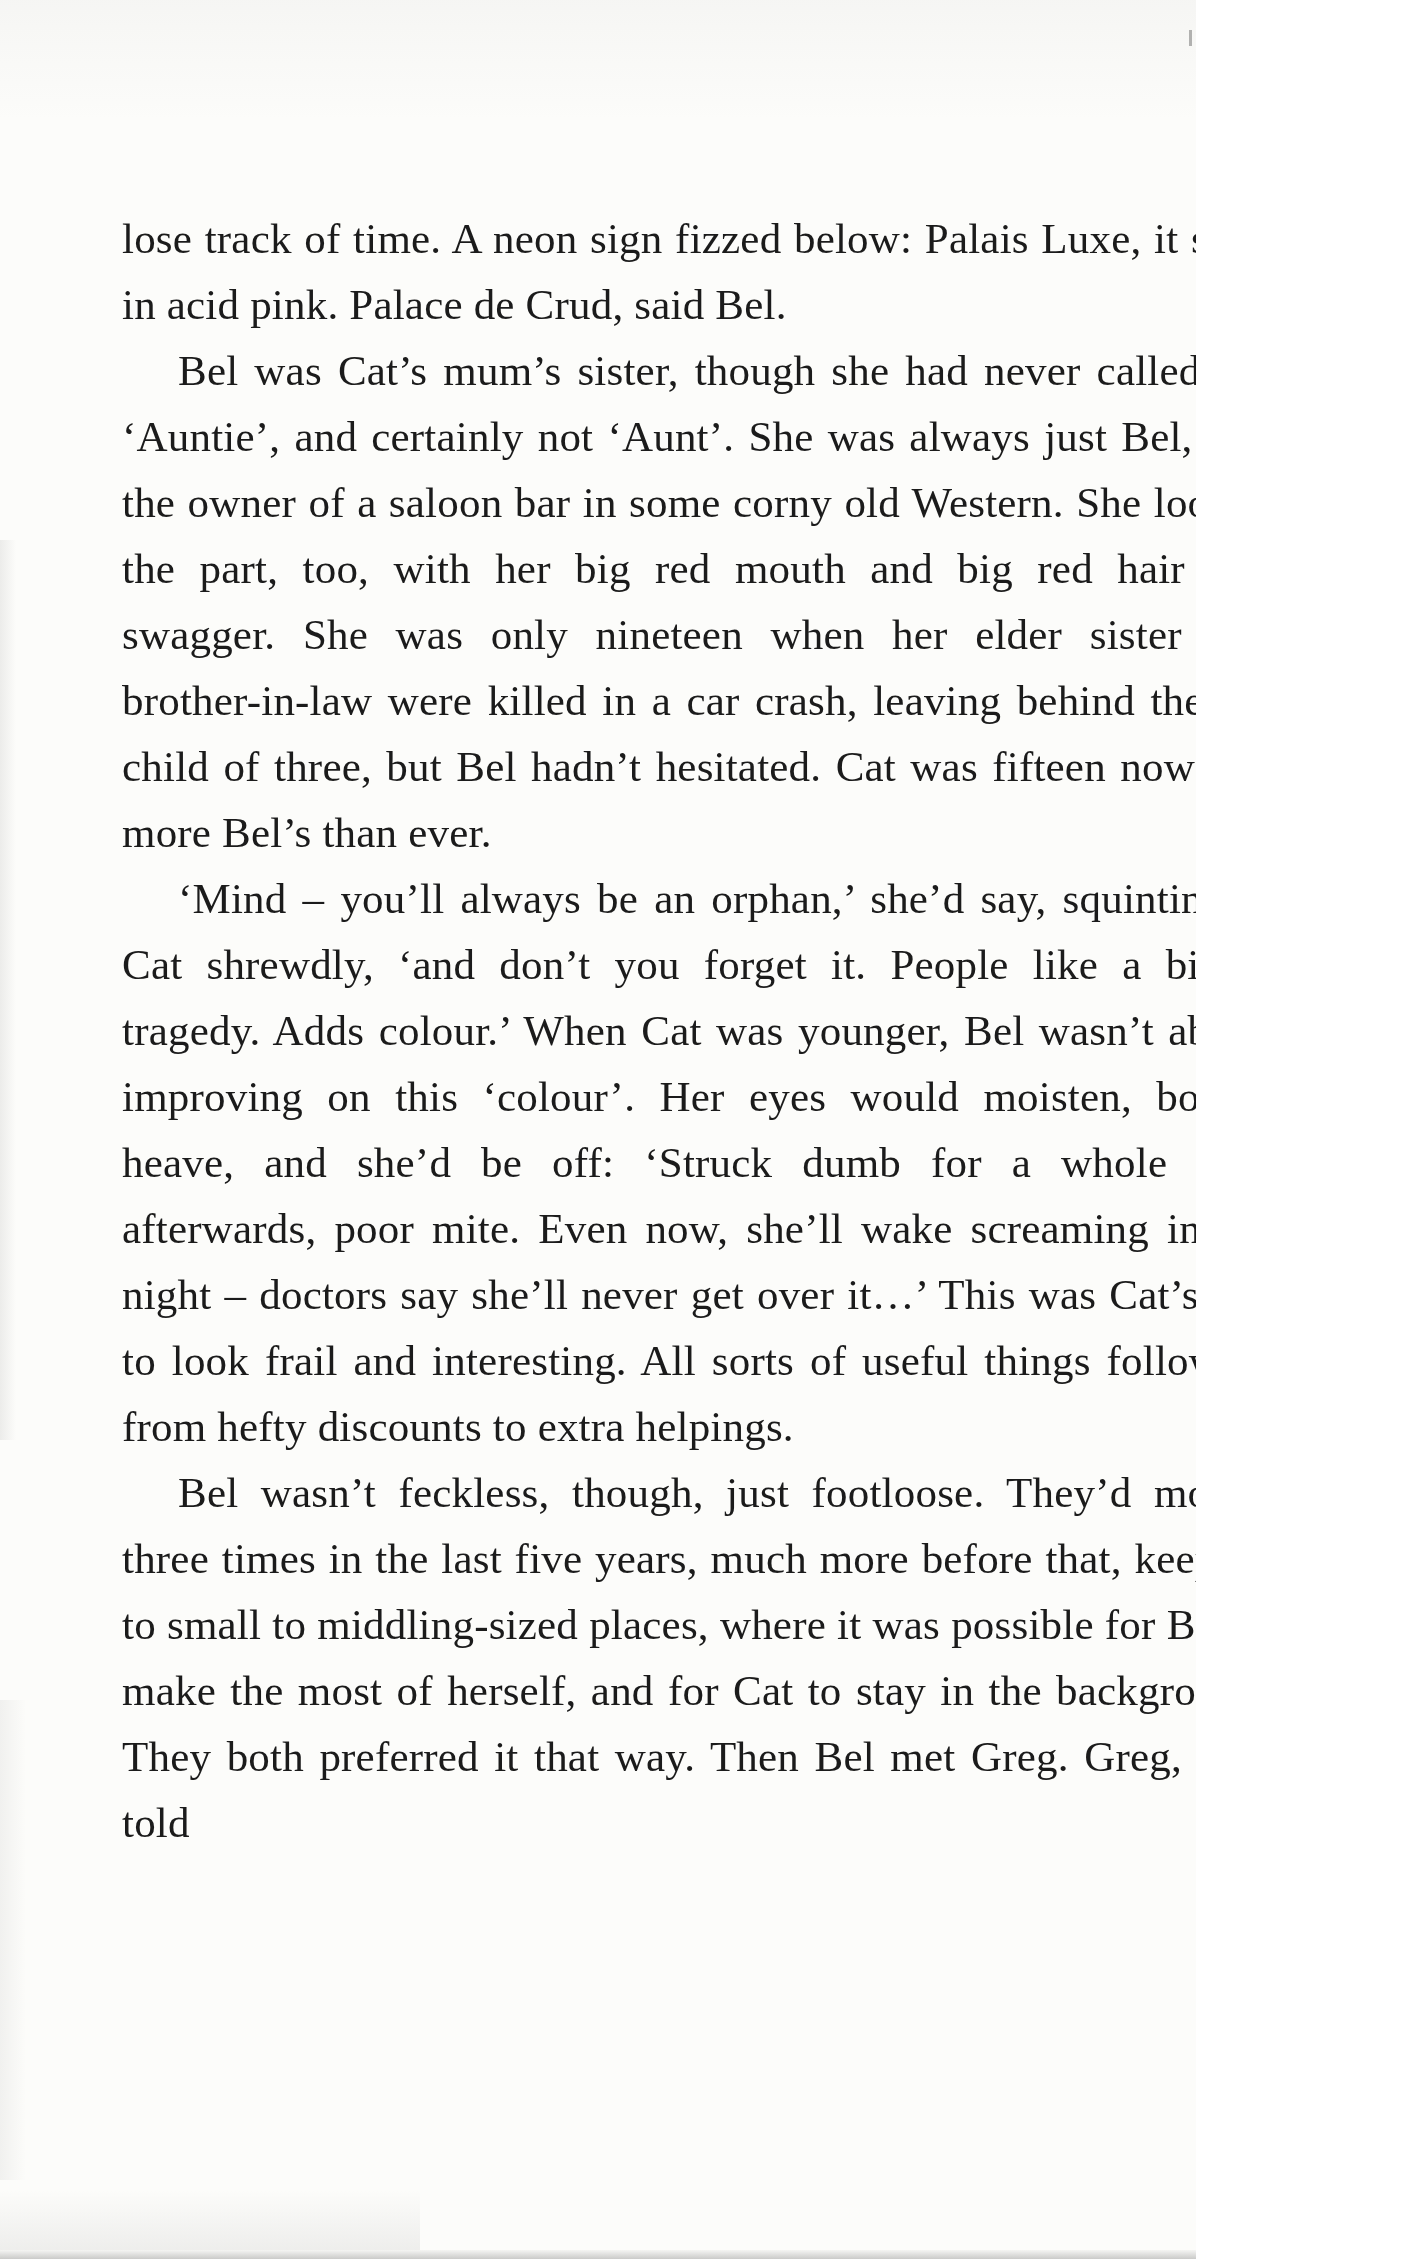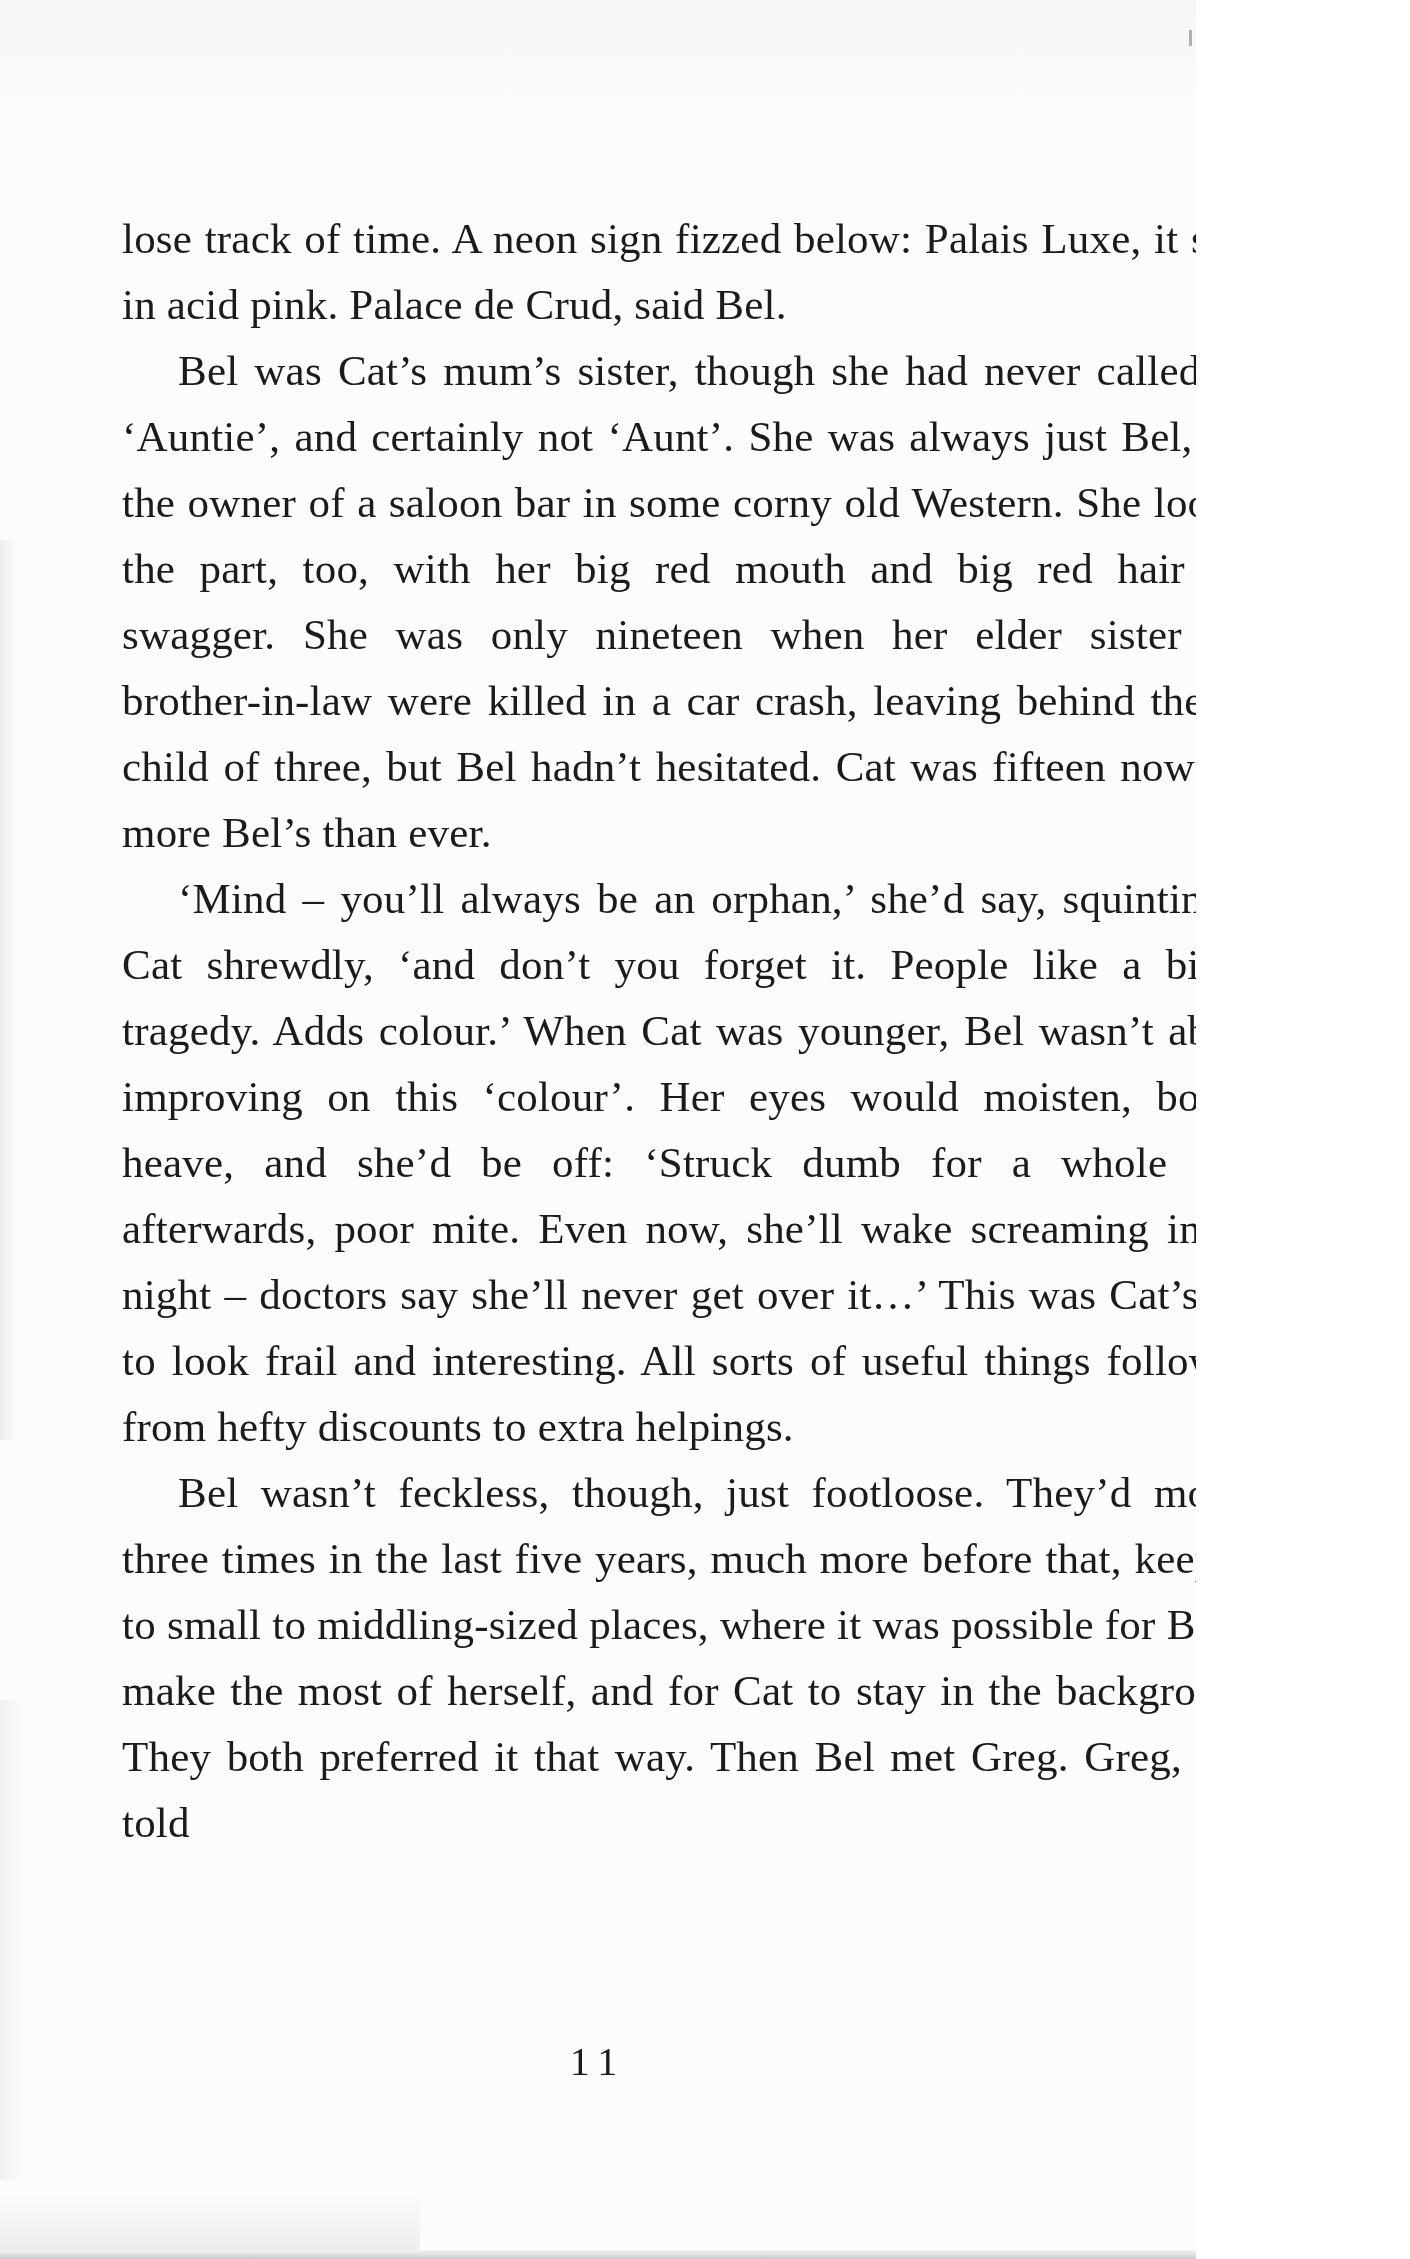--- a/index.html
+++ b/index.html
@@ -102,15 +102,14 @@
   <div class="artifact edge-bottom"></div>
   <div class="artifact mark-top-right"></div>
 
   <div class="text-block">
     <p>lose track of time. A neon sign fizzed below: Palais Luxe, it said, in acid pink. Palace de Crud, said Bel.</p>
     <p class="indent">Bel was Cat’s mum’s sister, though she had never called her ‘Auntie’, and certainly not ‘Aunt’. She was always just Bel, like the owner of a saloon bar in some corny old Western. She looked the part, too, with her big red mouth and big red hair and swagger. She was only nineteen when her elder sister and brother-in-law were killed in a car crash, leaving behind them a child of three, but Bel hadn’t hesitated. Cat was fifteen now and more Bel’s than ever.</p>
     <p class="indent">‘Mind – you’ll always be an orphan,’ she’d say, squinting at Cat shrewdly, ‘and don’t you forget it. People like a bit of tragedy. Adds colour.’ When Cat was younger, Bel wasn’t above improving on this ‘colour’. Her eyes would moisten, bosom heave, and she’d be off: ‘Struck dumb for a whole year afterwards, poor mite. Even now, she’ll wake screaming in the night – doctors say she’ll never get over it…’ This was Cat’s cue to look frail and interesting. All sorts of useful things followed, from hefty discounts to extra helpings.</p>
     <p class="indent">Bel wasn’t feckless, though, just footloose. They’d moved three times in the last five years, much more before that, keeping to small to middling-sized places, where it was possible for Bel to make the most of herself, and for Cat to stay in the background. They both preferred it that way. Then Bel met Greg. Greg, who told</p>
   </div>
 
-  <div class="page-number">11</div>
 
 </div>
 
 </body></html>

